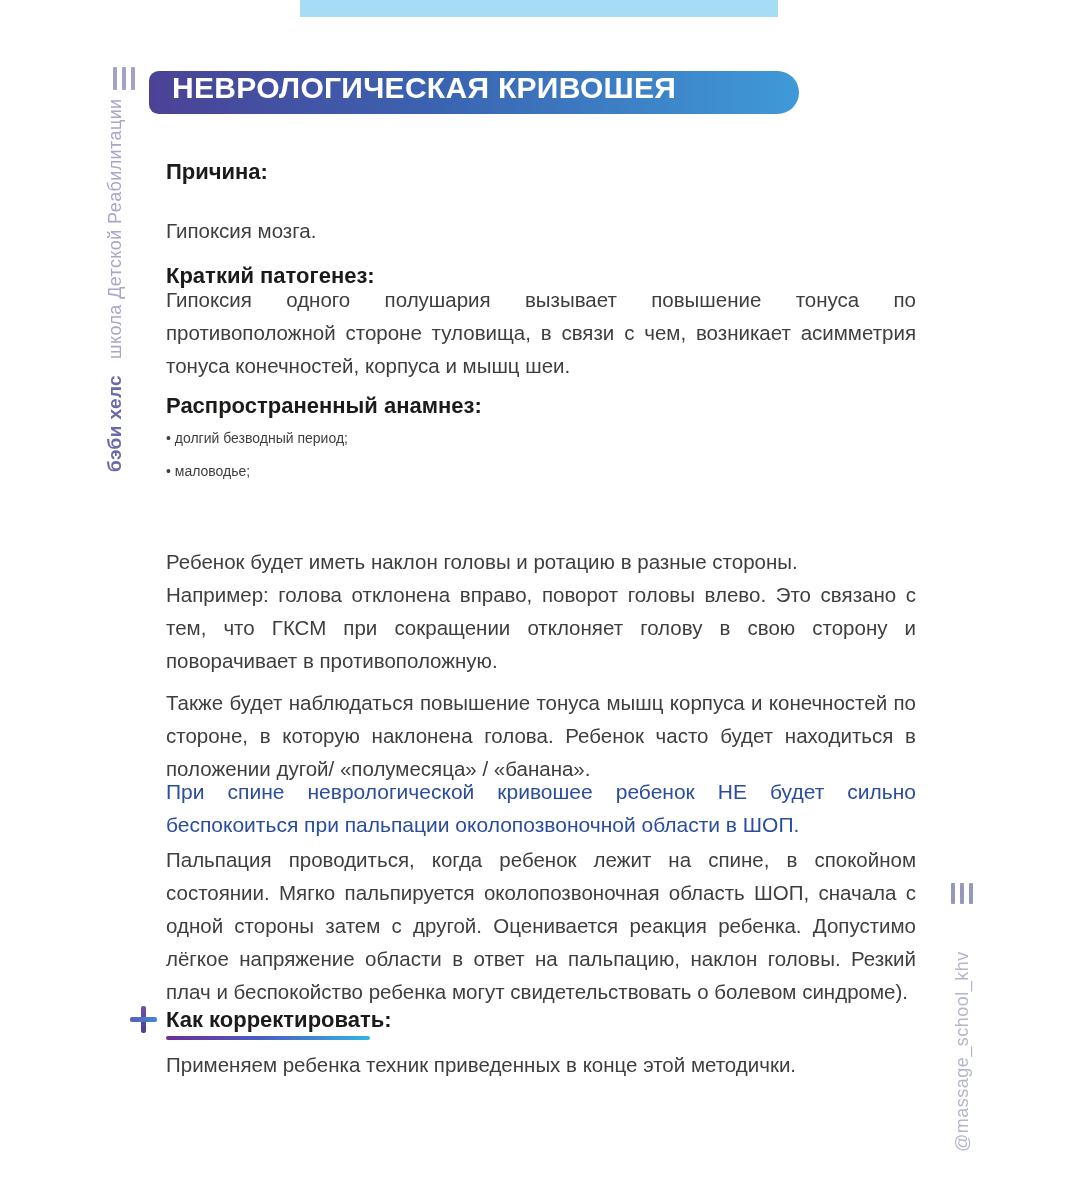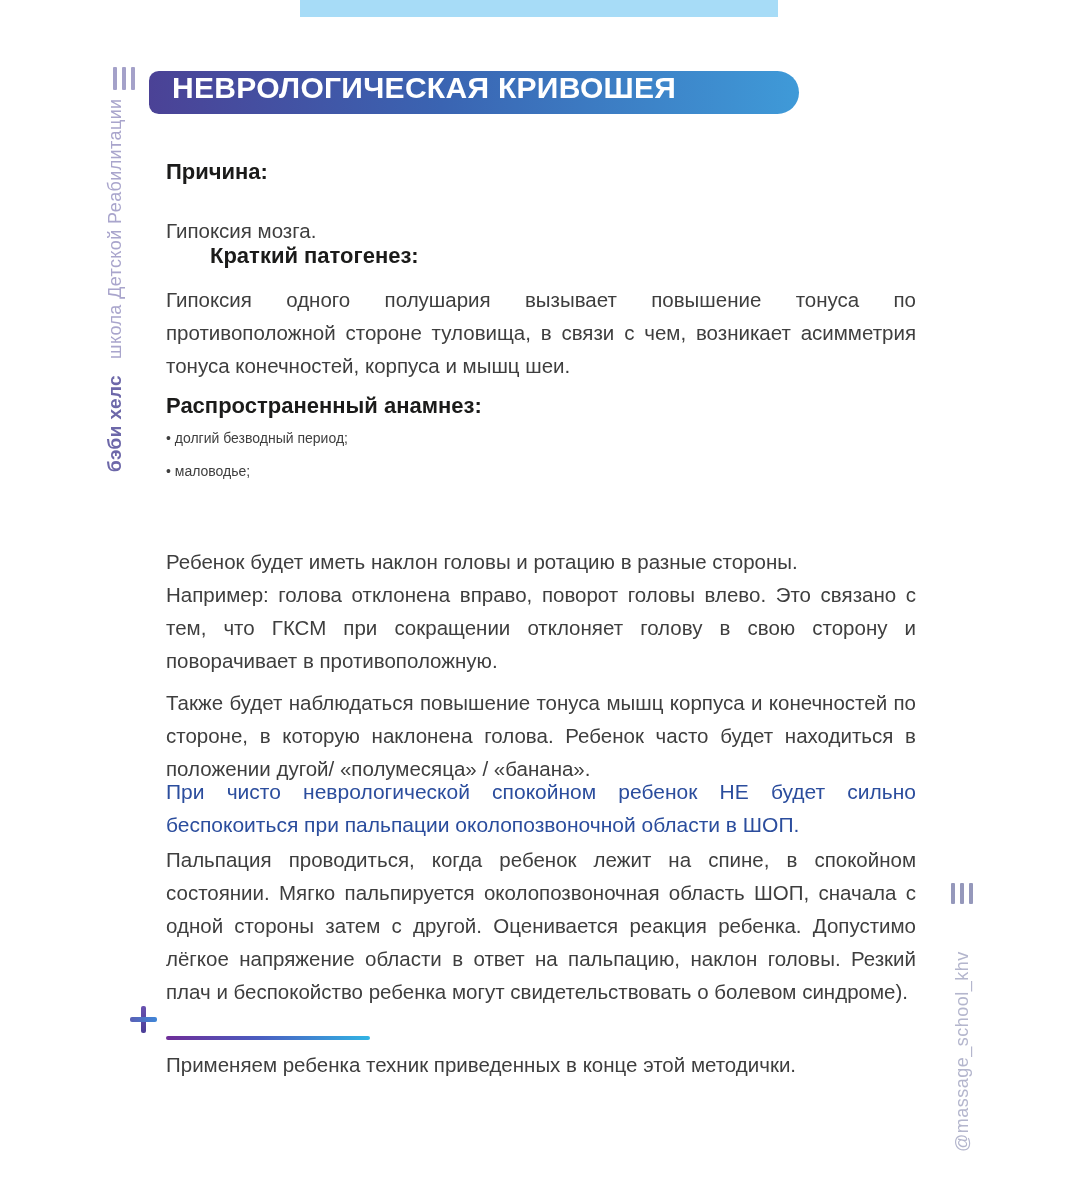--- a/index.html
+++ b/index.html
@@ -39,21 +39,21 @@
   
   .blk { position:absolute; left:166px; width:750px; }
   .hd { font-size:22px; font-weight:bold; color:#1b1b1a; line-height:28px; }
   .tx { font-size:20.5px; color:#3e3e3e; line-height:33px; text-align:justify; }
   .tx-loose { line-height:33px; }
   .hl { color:#2b4d9d; font-size:21px; line-height:33px; text-align:justify; }
   .li { font-size:14px; color:#3e3e3e; line-height:33px; }
 
   .hd-cause   { top:158px; }
   .p-cause    { top:192px;margin-top:22px; }
-  .hd-path    { top:242px;margin-left:44px; }
+  .hd-path    { top:262px; }
   .p-path     { top:283px; }
   .hd-anam    { top:392px; }
   .list-anam  { top:422px; }
   .hd-clin    { top:532px; }
   .p-clin1    { top:545px; }
   .p-clin2    { top:686px; }
   .p-hl       { top:775px; }
   .p-palp     { top:843px; }
   .hd-corr    { top:1006px; width:420px; }
   .p-corr     { top:1048px; }
@@ -98,27 +98,28 @@
   <div class="blk list-anam">
     <div class="li">• долгий безводный период;</div>
     <div class="li">• маловодье;</div>
   </div>
 
   <div class="blk tx p-clin1">
     <span>Ребенок будет иметь наклон головы и ротацию в разные стороны.</span><br>
     <span>Например: голова отклонена вправо, поворот головы влево. Это связано с тем, что ГКСМ при сокращении отклоняет голову в свою сторону и поворачивает в противоположную.</span>
   </div>
   <div class="blk tx p-clin2">Также будет наблюдаться повышение тонуса мышц корпуса и конечностей по стороне, в которую наклонена голова. Ребенок часто будет находиться в положении дугой/ «полумесяца» / «банана».</div>
-  <div class="blk hl p-hl">При чисто неврологической спокойном ребенок НЕ будет сильно беспокоиться при пальпации околопозвоночной области в ШОП.</div>
+  <div class="blk hl p-hl">При спине неврологической кривошее ребенок НЕ будет сильно беспокоиться при пальпации околопозвоночной области в ШОП.</div>
   <div class="blk tx p-palp">Пальпация проводиться, когда ребенок лежит на спине, в спокойном состоянии. Мягко пальпируется околопозвоночная область ШОП, сначала с одной стороны затем с другой. Оценивается реакция ребенка. Допустимо лёгкое напряжение области в ответ на пальпацию, наклон головы. Резкий плач и беспокойство ребенка могут свидетельствовать о болевом синдроме).</div>
 
   <div class="plus">
       <span class="v"></span>
       <span class="h"></span>
     </div>
+  <div class="blk hd hd-corr">Как корректировать:</div>
   <div class="underline"></div>
   <div class="blk tx p-corr">Применяем ребенка техник приведенных в конце этой методички.</div>
 
   <div class="bars bars-right">
       <i></i>
       <i></i>
       <i></i>
     </div>
   <div class="vtext vtext-right">@massage_school_khv</div>
 

